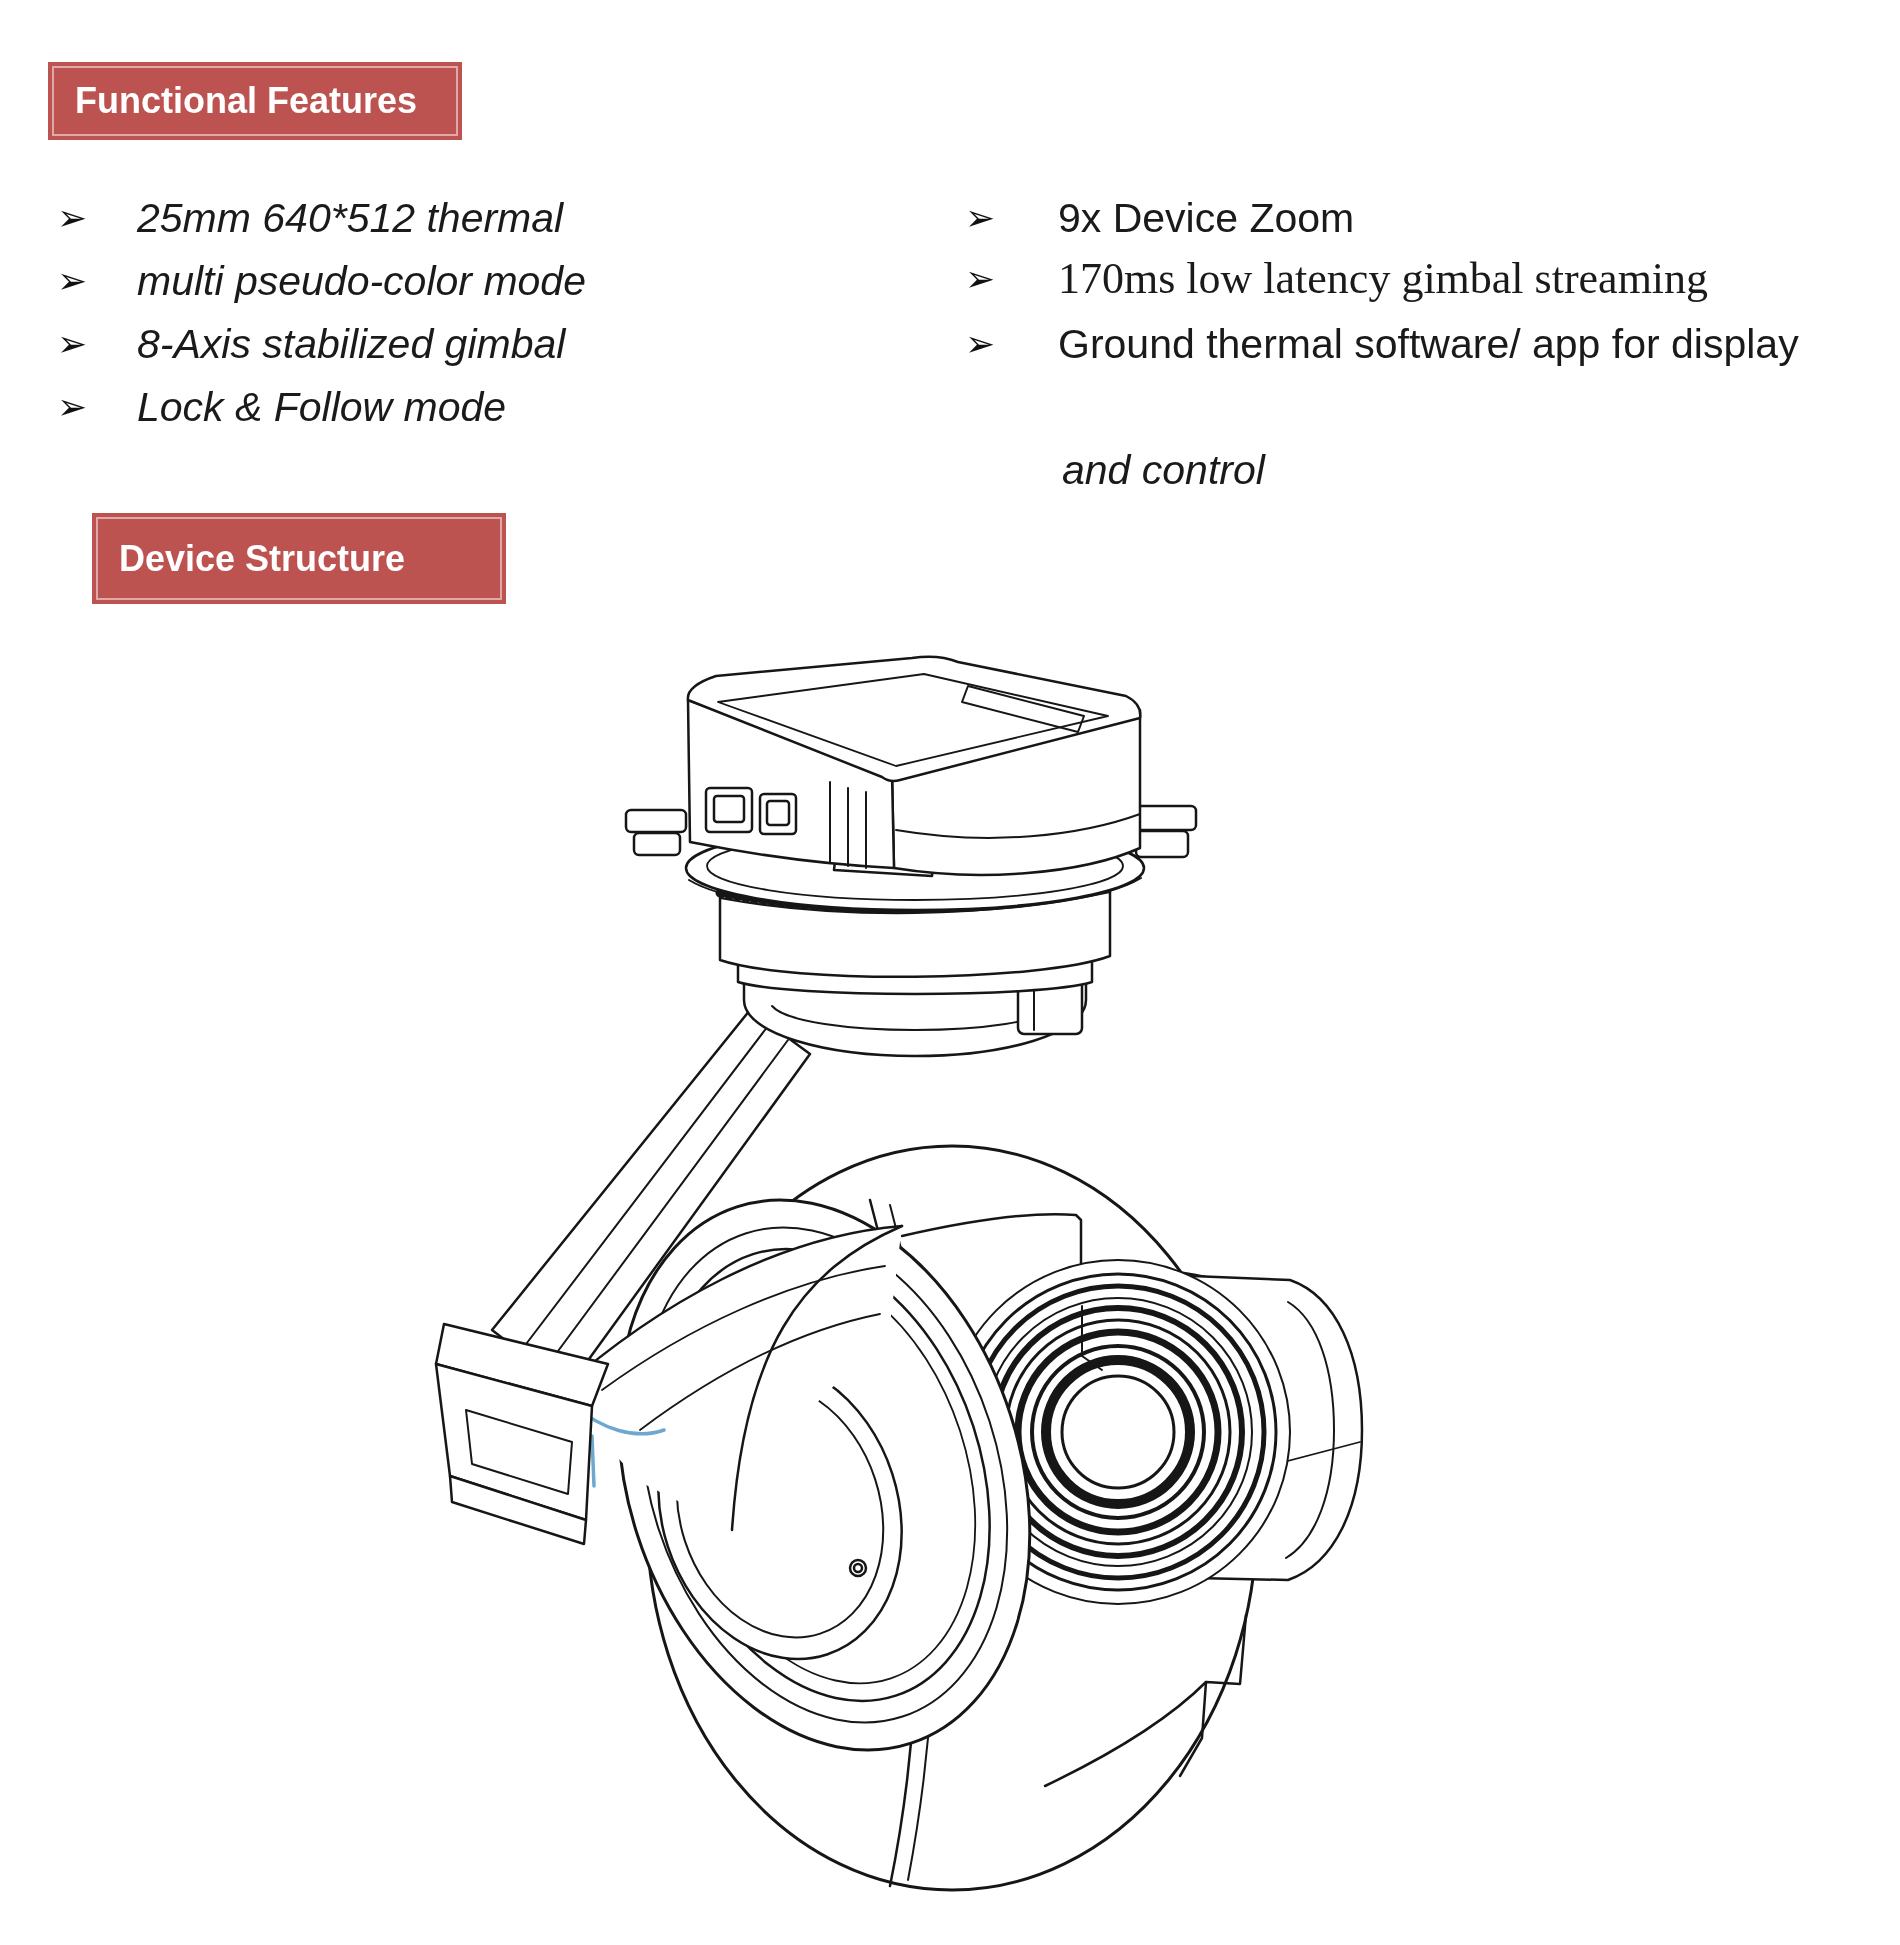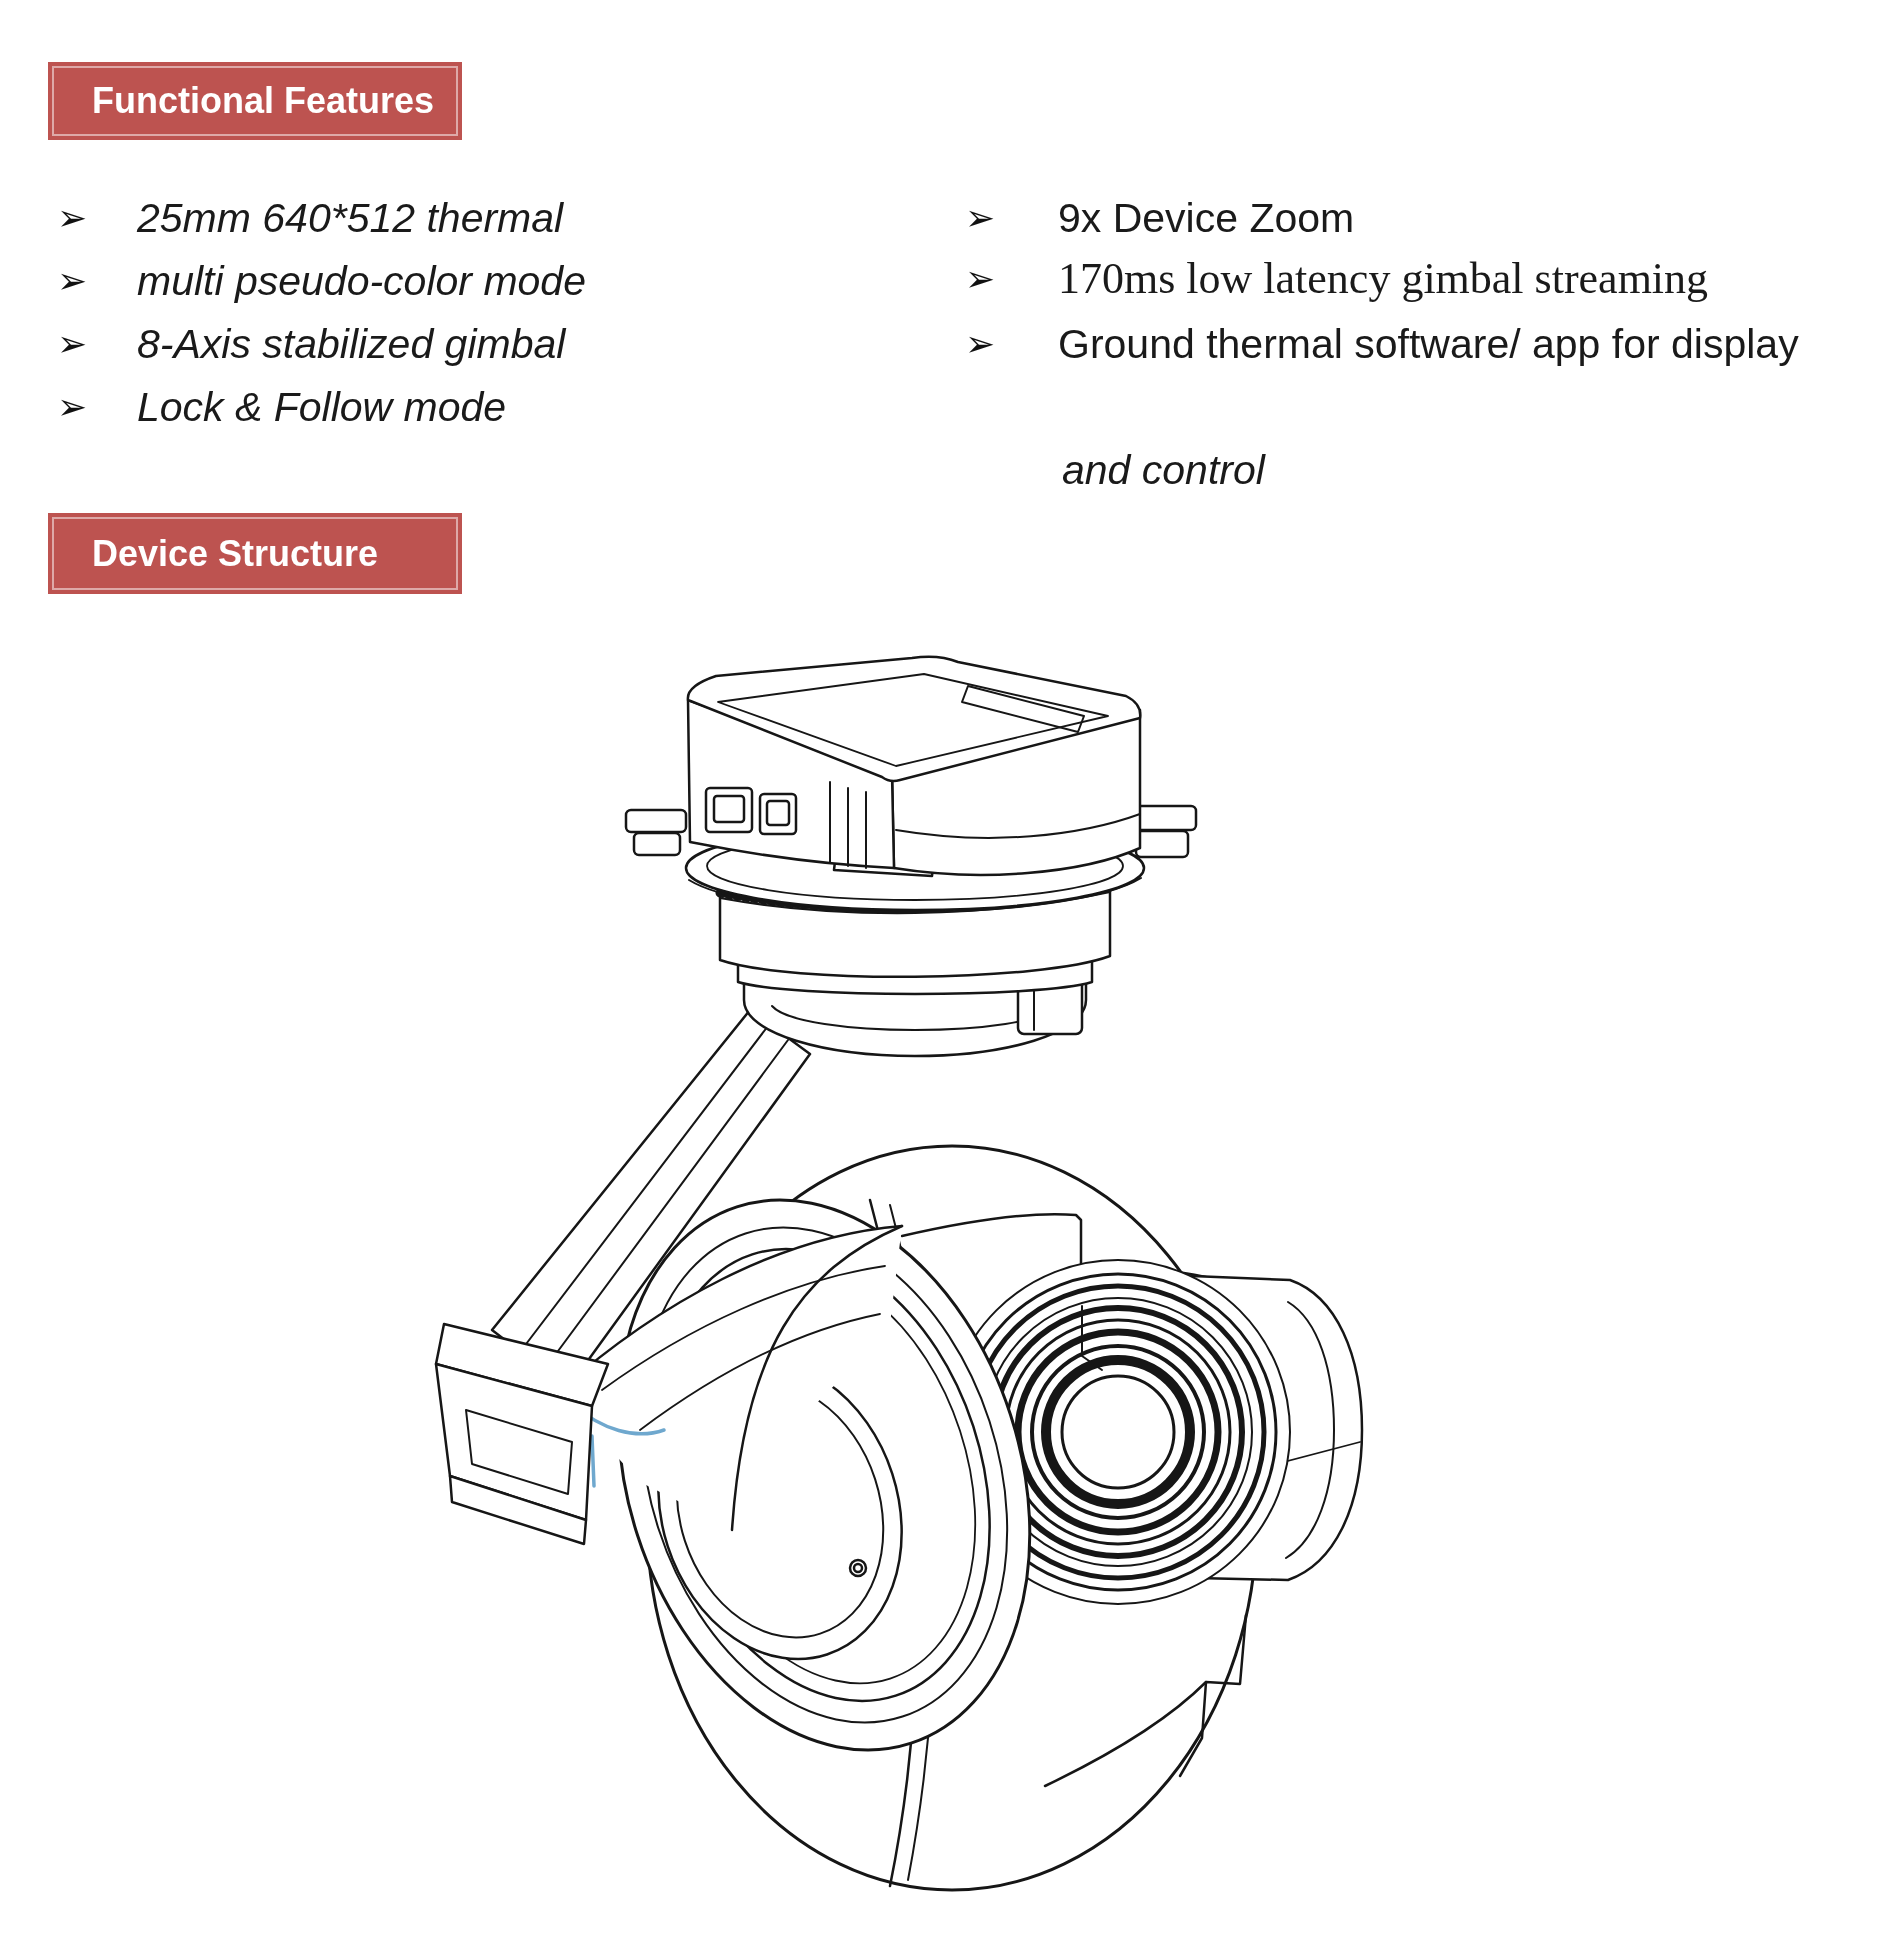--- a/index.html
+++ b/index.html
@@ -6,21 +6,21 @@
   body{
     width:1900px;height:1945px;position:relative;overflow:hidden;
     background:#ffffff;
     font-family:"Liberation Sans", sans-serif;
     color:#1a1a1a;
   }
   .badge{
     position:absolute;left:48px;width:414px;height:78px;
     background:#bd5350;
     display:flex;align-items:center;box-sizing:border-box;
-    padding-left:44px;
+    padding-left:27px;
   }
   .badge::after{
     content:"";position:absolute;inset:4px;
     border:2px solid rgba(255,255,255,0.5);
     pointer-events:none;
   }
   .badge .badge-label{
     color:#ffffff;font-weight:bold;font-size:36px;letter-spacing:0px;
   }
   .bullet-row{
@@ -81,21 +81,21 @@
 <div class="bullet-row col-right serif-line" style="top:253px;">
   <span class="arrow">➢</span>
   <span class="txt">170ms low latency gimbal streaming</span>
 </div>
 <div class="bullet-row col-right" style="top:318px;">
   <span class="arrow">➢</span>
   <span class="txt">Ground thermal software/ app for display</span>
 </div>
 <div class="continuation" style="top:444px;">and control</div>
 
-<div class="badge" style="top:513px;height:81px;">
+<div class="badge" style="top:513px;height:91px;margin-left:44px;">
   <span class="badge-label">Device Structure</span>
 </div>
 
 <div id="figure-wrap">
 <svg viewBox="0 0 1060 1315" xmlns="http://www.w3.org/2000/svg">
   <g stroke="#161616" fill="none" stroke-width="2.5" stroke-linejoin="round" stroke-linecap="round">
 
     <ellipse cx="612" cy="888" rx="305" ry="372" fill="#ffffff" stroke-width="3"></ellipse>
 
     <path d="M530,570 C588,780 592,1050 550,1256"></path>

